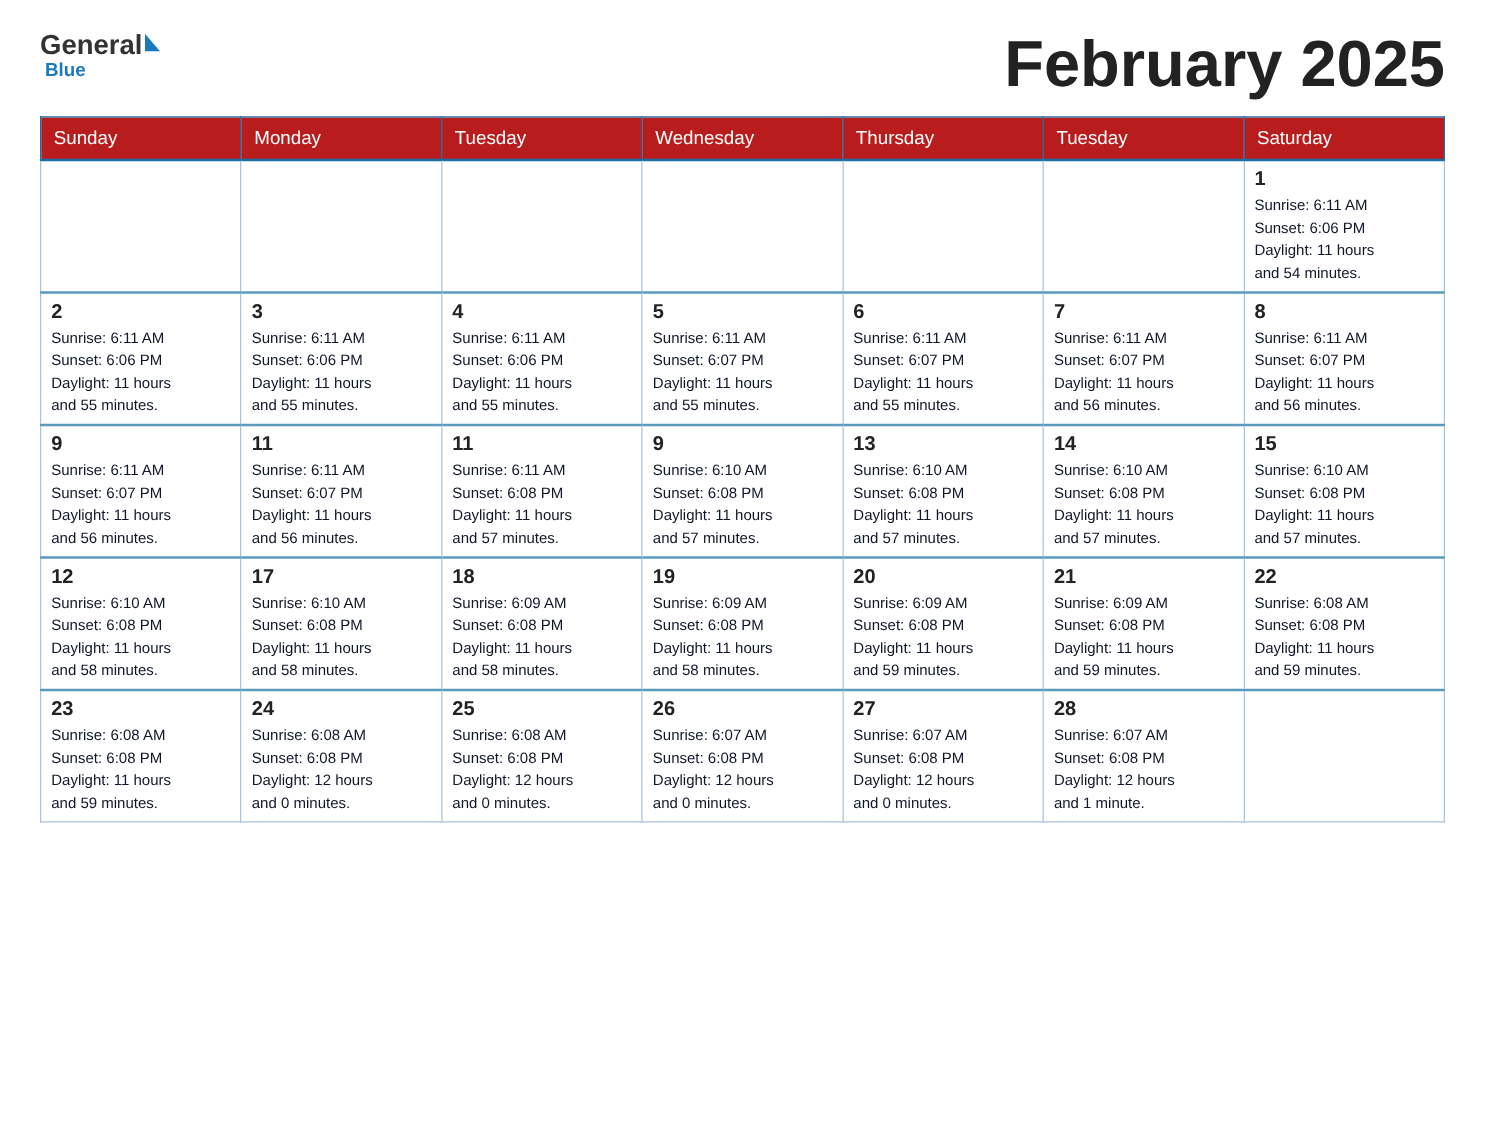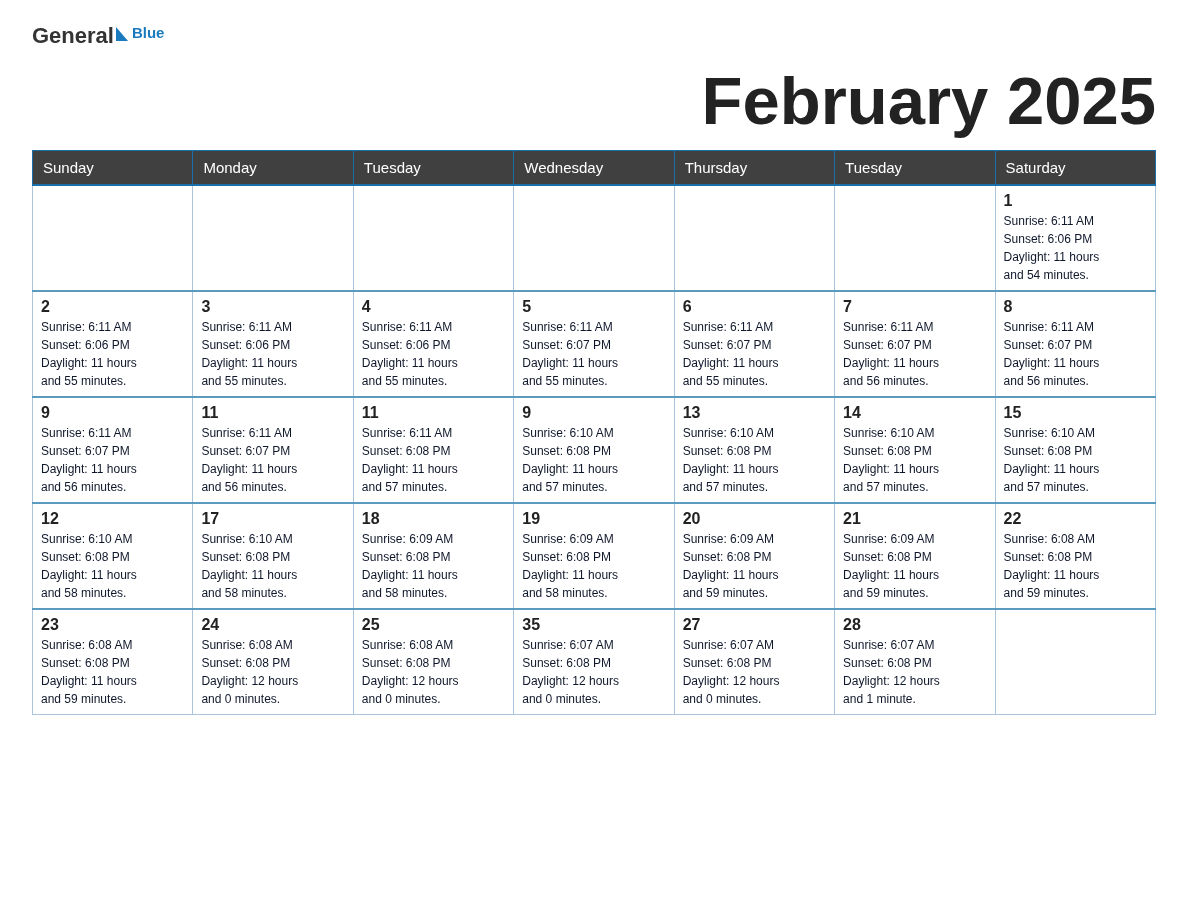--- a/index.html
+++ b/index.html
@@ -11,21 +11,21 @@
       min-height: 918px;
     }
     .header-row {
       display: flex;
       align-items: flex-start;
       justify-content: space-between;
       margin-bottom: 12px;
     }
     .logo {
       display: flex;
-      flex-direction: row;
+      flex-direction: column;
       align-items: flex-start;
     }
     .logo-general {
       font-size: 22px;
       font-weight: bold;
       color: #333;
       letter-spacing: 0;
       line-height: 1.1;
     }
     .logo-blue-row {
@@ -44,39 +44,38 @@
       border-left: 12px solid #1a7abf;
       border-top: 14px solid transparent;
       border-bottom: 0px solid transparent;
       margin-left: 2px;
       margin-top: -4px;
     }
     .title-block {
       text-align: right;
     }
     .title-block h1 {
-      font-size: 67px;
+      font-size: 52px;
       font-weight: bold;
       color: #222;
       line-height: 1.1;
-      margin-top: 40px;
     }
     .title-block h2 {
       font-size: 22px;
       font-weight: normal;
       color: #444;
       margin-top: 4px;
     }
     .calendar {
       width: 100%;
       border-collapse: collapse;
       margin-top: 8px;
     }
     .calendar th {
-      background-color: #404040;
+      background-color: #b91c1c;
       color: #fff;
       font-size: 15px;
       font-weight: normal;
       padding: 8px 10px;
       text-align: left;
       border: 1px solid #1a6fa8;
     }
     .calendar td {
       vertical-align: top;
       border: 1px solid #aac4dc;
@@ -252,21 +251,21 @@
         </td>
         <td>
           <span class="day-num">24</span>
           <div class="day-info">Sunrise: 6:08 AM<br>Sunset: 6:08 PM<br>Daylight: 12 hours<br>and 0 minutes.</div>
         </td>
         <td>
           <span class="day-num">25</span>
           <div class="day-info">Sunrise: 6:08 AM<br>Sunset: 6:08 PM<br>Daylight: 12 hours<br>and 0 minutes.</div>
         </td>
         <td>
-          <span class="day-num">35</span>
+          <span class="day-num">26</span>
           <div class="day-info">Sunrise: 6:07 AM<br>Sunset: 6:08 PM<br>Daylight: 12 hours<br>and 0 minutes.</div>
         </td>
         <td>
           <span class="day-num">27</span>
           <div class="day-info">Sunrise: 6:07 AM<br>Sunset: 6:08 PM<br>Daylight: 12 hours<br>and 0 minutes.</div>
         </td>
         <td>
           <span class="day-num">28</span>
           <div class="day-info">Sunrise: 6:07 AM<br>Sunset: 6:08 PM<br>Daylight: 12 hours<br>and 1 minute.</div>
         </td>

